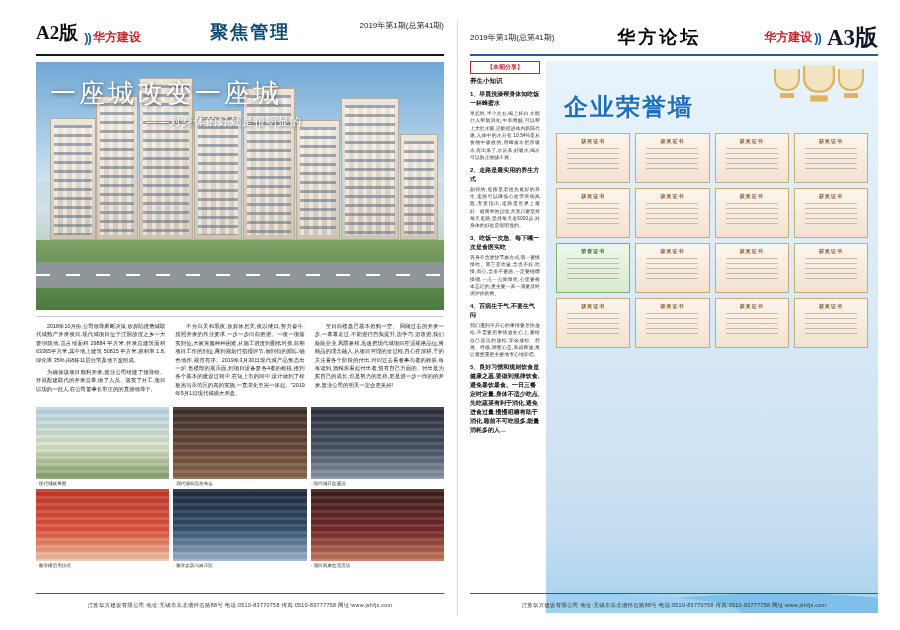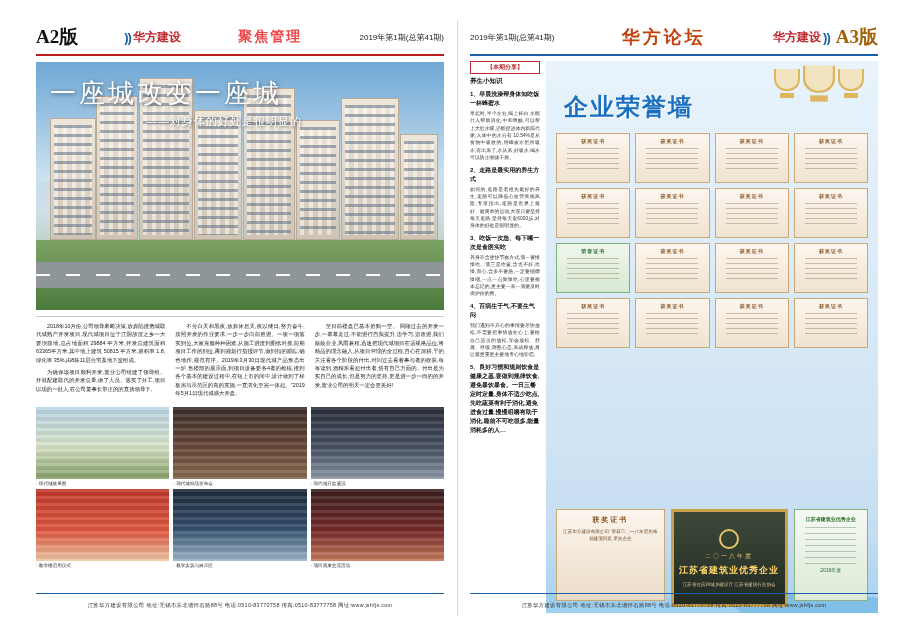--- a/index.html
+++ b/index.html
@@ -3,26 +3,26 @@
 <meta charset="utf-8">
 <style>
   html,body{margin:0;padding:0;background:#ffffff;}
   body{width:900px;height:630px;font-family:"Liberation Sans","DejaVu Sans",sans-serif;overflow:hidden;}
   .page{position:relative;width:900px;height:630px;background:#ffffff;}
 
   
   .left-page{position:absolute;left:36px;top:20px;width:408px;height:596px;background:#ffffff;}
   .right-page{position:absolute;left:470px;top:20px;width:408px;height:596px;background:#ffffff;}
 
-  .masthead{position:relative;height:34px;border-bottom:2px solid #b91c1c;display:flex;align-items:center;gap:40px;}
+  .masthead{position:relative;height:34px;border-bottom:2px solid #0f172a;display:flex;}
   .pagebadge{font-size:19px;font-weight:bold;color:#111;letter-spacing:0px;padding-right:6px;font-family:"Liberation Serif","DejaVu Serif",serif;}
   .logo-mark{display:inline-flex;align-items:center;gap:2px;}
   .logo-swirl{color:#1a5fa8;font-size:13px;font-weight:bold;letter-spacing:-1px;}
   .logo-text{color:#c1272d;font-size:12px;font-weight:bold;font-family:"Liberation Serif","DejaVu Serif",serif;}
-  .mast-title{flex:1;text-align:center;font-size:14px;font-weight:bold;color:#ef4444;font-family:"Liberation Serif","DejaVu Serif",serif;letter-spacing:2px;}
+  .mast-title{flex:1;text-align:center;font-size:18px;font-weight:bold;color:#0c4a6e;font-family:"Liberation Serif","DejaVu Serif",serif;letter-spacing:2px;}
   .mast-date{font-size:8px;color:#222;white-space:nowrap;}
 
   .hero{position:relative;margin-top:6px;height:248px;background:linear-gradient(180deg,#8fb9d8 0%,#bcd8ea 30%,#cfe0e8 60%,#9bb88f 100%);overflow:hidden;}
   .hero .sky{position:absolute;left:0;top:0;right:0;height:120px;background:linear-gradient(180deg,#6fa8d6,#cfe3f0);}
   .hero .ground{position:absolute;left:0;bottom:0;right:0;height:70px;background:linear-gradient(180deg,#7ea266,#4b7a3d);}
   .hero .road{position:absolute;left:0;bottom:22px;right:0;height:26px;background:#8f9699;}
   .hero .road:after{content:"";position:absolute;left:0;top:12px;right:0;height:2px;background:repeating-linear-gradient(90deg,#fff 0 14px,transparent 14px 30px);}
   .bldg{position:absolute;bottom:70px;background:linear-gradient(180deg,#efe6da,#cfc4b4);border:1px solid #b8ab9a;}
   .bldg:before{content:"";position:absolute;left:3px;right:3px;top:6px;bottom:4px;background:repeating-linear-gradient(180deg,rgba(90,110,130,.55) 0 3px,transparent 3px 9px),repeating-linear-gradient(90deg,rgba(255,255,255,.5) 0 4px,transparent 4px 9px);}
   .hero-title{position:absolute;left:14px;top:14px;color:#fff;font-size:26px;font-weight:normal;letter-spacing:3px;text-shadow:1px 1px 4px rgba(0,0,0,.55);font-family:"Liberation Serif","DejaVu Serif",serif;}
@@ -41,22 +41,22 @@
   .ph.b{background:linear-gradient(180deg,#3b2f2a,#6b4a3a 60%,#8a6a50);}
   .ph.c{background:linear-gradient(180deg,#2b2f3a,#4a5466 60%,#8e99a8);}
   .ph.d{background:linear-gradient(180deg,#c0392b,#e05a42 60%,#f0c9a8);}
   .ph.e{background:linear-gradient(180deg,#1f2a38,#34506e 55%,#9db6cc);}
   .ph.f{background:linear-gradient(180deg,#3a1f1f,#7a2c2c 60%,#c87c5e);}
   .ph .blur{position:absolute;inset:0;background:repeating-linear-gradient(180deg,rgba(255,255,255,.10) 0 3px,rgba(0,0,0,.06) 3px 7px);}
 
   
   .r-mast{display:flex;align-items:center;height:34px;border-bottom:2px solid #1a5fa8;}
   .r-date{font-size:8px;color:#222;white-space:nowrap;}
-  .r-title{flex:1;text-align:center;font-size:18px;font-weight:bold;color:#c2410c;font-family:"Liberation Serif","DejaVu Serif",serif;letter-spacing:3px;}
-  .r-badge{font-size:19px;font-weight:bold;color:#a16207;font-family:"Liberation Serif","DejaVu Serif",serif;padding-left:6px;}
+  .r-title{flex:1;text-align:center;font-size:18px;font-weight:bold;color:#000000;font-family:"Liberation Serif","DejaVu Serif",serif;letter-spacing:3px;}
+  .r-badge{font-size:23px;font-weight:bold;color:#0f172a;font-family:"Liberation Serif","DejaVu Serif",serif;padding-left:6px;}
 
   .r-body{display:flex;gap:6px;margin-top:5px;}
   .r-left{width:70px;}
   .r-left .box-title{background:#fff;color:#c1272d;font-size:6px;font-weight:bold;text-align:center;border:1px solid #c1272d;padding:1px 0;}
   .r-left h4{font-size:6px;margin:4px 0 2px;color:#111;font-weight:bold;}
   .r-left p{font-size:4.9px;line-height:1.5;margin:0 0 4px;color:#333;text-align:justify;}
   .r-left .kicker{font-size:6.5px;font-weight:bold;color:#111;margin:3px 0 3px;}
 
   .honor{position:relative;flex:1;background:linear-gradient(180deg,#e8f3fb 0%,#dbeaf7 40%,#cfe3f3 70%,#bcd8ef 100%);overflow:hidden;}
   .honor .wave{position:absolute;left:0;right:0;bottom:0;height:80px;background:
@@ -299,38 +299,18 @@
           <div class="cert">
               <div class="ct">获奖证书</div>
               <div class="lines"></div>
             </div>
           <div class="cert">
               <div class="ct">获奖证书</div>
               <div class="lines"></div>
             </div>
         </div>
 
-        <div class="bigrow">
-          <div class="bigcert">
-            <div class="ct">获奖证书</div>
-            <div class="sub">江苏华方建设有限公司:
-荣获二〇一八年度先锋创建项目奖
-承先企业</div>
-          </div>
-          <div class="plaque">
-            <div class="emblem"></div>
-            <div class="yr">二〇一八年度</div>
-            <div class="nm">江苏省建筑业优秀企业</div>
-            <div class="org">江苏省住房和城乡建设厅
-江苏省建筑行业协会</div>
-          </div>
-          <div class="sidecert">
-            <div class="ct">江苏省建筑业优秀企业</div>
-            <div class="lines"></div>
-            <div class="ct" style="font-weight:normal">2019年度</div>
-          </div>
-        </div>
       </div>
     </div>
 
     <div class="footer">江苏华方建设有限公司  地址:无锡市东北塘怀石路88号      电话:0510-83770758  传真:0510-83777758  网址:www.jshfjs.com</div>
   </div>
 </div>
 
 </body></html>

